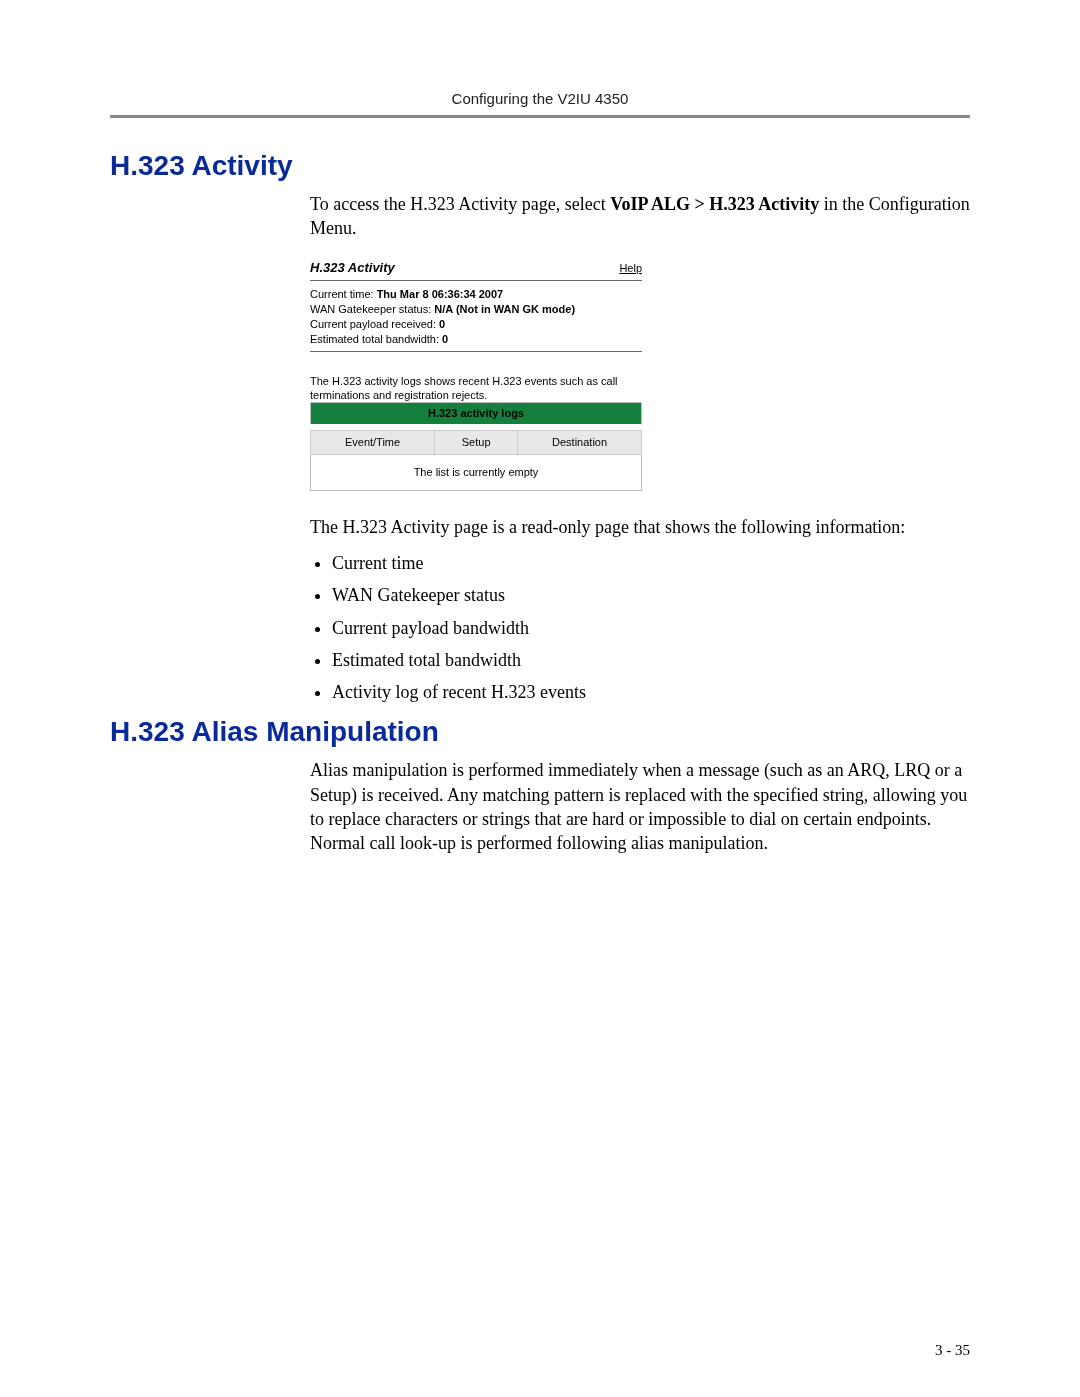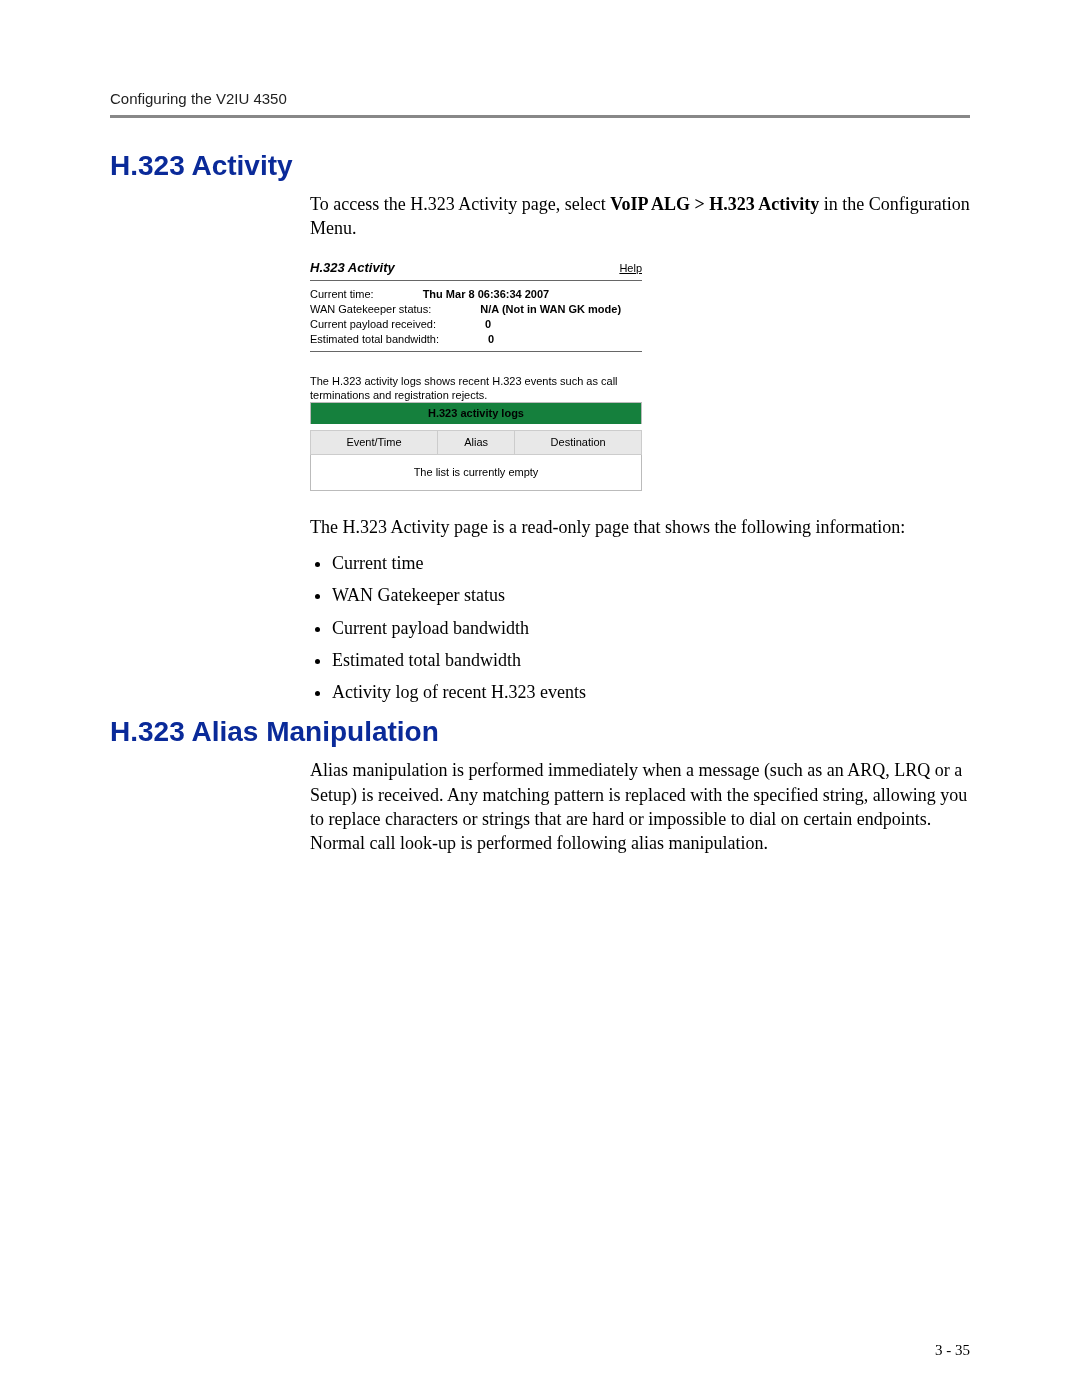--- a/index.html
+++ b/index.html
@@ -12,21 +12,21 @@
     color: #000;
   }
   .page {
     position: relative;
     width: 1080px;
     height: 1397px;
     box-sizing: border-box;
     padding: 90px 110px 60px 110px;
   }
   .running-head {
-    text-align: left;
+    text-align: center;
     font-size: 15px;
     margin-bottom: 8px;
     font-family: Arial, Helvetica, sans-serif;
     color: #222;
   }
   .rule {
     border: none;
     border-top: 3px solid #888;
     margin: 0 0 32px 0;
   }
@@ -71,21 +71,21 @@
     text-decoration: underline;
     font-size: 11px;
     cursor: pointer;
   }
   .panel-sep {
     border: none;
     border-top: 1px solid #666;
     margin: 4px 0 6px 0;
   }
   .kv { line-height: 1.35; font-size: 11px; }
-  .kv .b { font-weight: 700; margin-left: 46px; }
+  .kv .b { font-weight: 700; }
   .panel-note { margin-top: 22px; font-size: 11px; line-height: 1.3; }
 
   .log-table {
     margin-top: 6px;
     width: 100%;
     border: 1px solid #bbb;
     border-collapse: collapse;
     font-size: 11px;
   }
   .log-caption {
@@ -158,21 +158,21 @@
       </div>
 
       <hr class="panel-sep">
       <div class="panel-note">The H.323 activity logs shows recent H.323 events such as call terminations and registration rejects.</div>
 
       <div class="log-caption">H.323 activity logs</div>
       <table class="log-table">
         <thead>
           <tr>
             <th>Event/Time</th>
-            <th>Alias</th>
+            <th>Setup</th>
             <th>Destination</th>
           </tr>
         </thead>
         <tbody>
           <tr>
             <td colspan="3" class="empty">The list is currently empty</td>
           </tr>
         </tbody>
       </table>
     </div>

